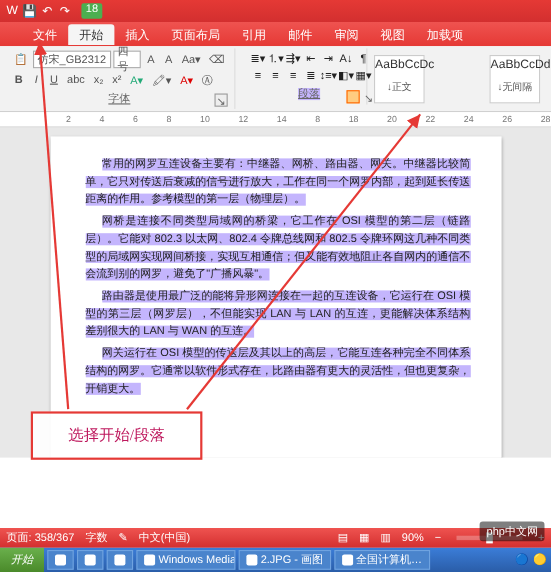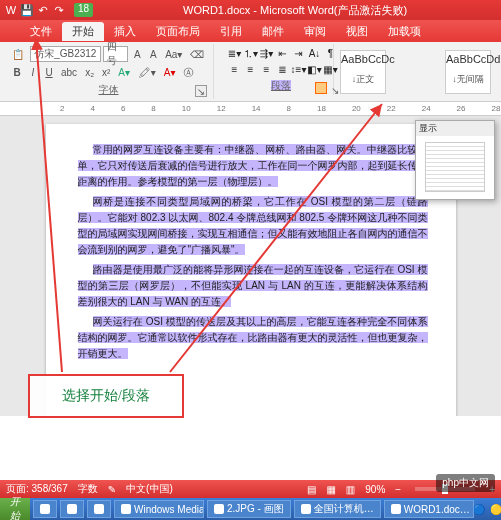--- a/index.html
+++ b/index.html
@@ -56,42 +56,41 @@
 .zoom-thumb { width:6px; height:10px; background:#fff; position:absolute; top:-3px; left:45%; }
 
 
 .taskbar { position:absolute; bottom:0; left:0; right:0; height:22px; background:linear-gradient(#3b7dd8,#2a5da8); display:flex; align-items:center; font-size:10px; color:#fff; }
 .start-btn { background:linear-gradient(#6ab04c,#4a8a2a); height:22px; padding:0 10px; display:flex; align-items:center; font-style:italic; }
 .task-item { background:#4a84cc; border:1px solid #6fa3e0; margin-left:3px; padding:0 6px; height:18px; display:flex; align-items:center; gap:3px; cursor:pointer; max-width:90px; overflow:hidden; white-space:nowrap; }
 .task-icon { width:10px; height:10px; background:#fff; border-radius:2px; flex-shrink:0; }
 .tray { margin-left:auto; display:flex; align-items:center; gap:4px; padding-right:4px; }
 
 
-.anno-box { position:absolute; left:28px; top:374px; width:156px; height:44px; border:2px solid #e53935; display:flex; align-items:center; justify-content:center; font-size:14px; color:#15803d; font-family:SimSun,serif; background:rgba(255,255,255,.9); }
+.anno-box { position:absolute; left:28px; top:374px; width:156px; height:44px; border:2px solid #e53935; display:flex; align-items:center; justify-content:center; font-size:14px; color:#be185d; font-family:SimSun,serif; background:rgba(255,255,255,.9); }
 
 
 .arrow { position:absolute; pointer-events:none; }
 
 
 .wm-left { position:absolute; left:6px; bottom:40px; font-size:18px; font-weight:700; color:rgba(255,255,255,.9); font-family:Arial,sans-serif; }
 .wm-left .sub { font-size:9px; color:rgba(255,255,255,.8); letter-spacing:1px; }
 .wm-right { position:absolute; right:6px; bottom:28px; font-size:10px; color:#fff; background:rgba(0,0,0,.5); padding:2px 6px; border-radius:3px; }
 </style>
 </head>
 <body>
 
 <div class="titlebar">
   <div class="qat">
     <div class="qat-icon">W</div>
     <div class="qat-icon">💾</div>
     <div class="qat-icon">↶</div>
     <div class="qat-icon">↷</div>
     <div class="badge">18</div>
   </div>
-  <div class="title-text">WORD1.docx - Microsoft Word(产品激活失败)</div>
 </div>
 
 <div class="tabs" id="tabs-row">
     <div class="tab">文件</div>
     <div class="tab active">开始</div>
     <div class="tab">插入</div>
     <div class="tab">页面布局</div>
     <div class="tab">引用</div>
     <div class="tab">邮件</div>
     <div class="tab">审阅</div>
@@ -188,24 +187,20 @@
     <span>28</span>
   </div>
 
 <div class="doc-area">
   <div class="page">
     <p class="para"><span>常用的网罗互连设备主要有：中继器、网桥、路由器、网关。中继器比较简单，它只对传送后衰减的信号进行放大，工作在同一个网罗内部，起到延长传送距离的作用。参考模型的第一层（物理层）。</span></p>
     <p class="para"><span>网桥是连接不同类型局域网的桥梁，它工作在 OSI 模型的第二层（链路层）。它能对 802.3 以太网、802.4 令牌总线网和 802.5 令牌环网这几种不同类型的局域网实现网间桥接，实现互相通信；但又能有效地阻止各自网内的通信不会流到别的网罗，避免了"广播风暴"。</span></p>
     <p class="para"><span>路由器是使用最广泛的能将异形网连接在一起的互连设备，它运行在 OSI 模型的第三层（网罗层），不但能实现 LAN 与 LAN 的互连，更能解决体系结构差别很大的 LAN 与 WAN 的互连。</span></p>
     <p class="para"><span>网关运行在 OSI 模型的传送层及其以上的高层，它能互连各种完全不同体系结构的网罗。它通常以软件形式存在，比路由器有更大的灵活性，但也更复杂，开销更大。</span></p>
   </div>
-  <div class="float-panel">
-    <div class="fp-title">显示</div>
-    <div class="fp-thumb"></div>
-  </div>
 </div>
 
 <div class="anno-box">选择开始/段落</div>
 
 <svg class="arrow" style="left:0;top:0;width:501px;height:420px;">
   <defs>
     <marker id="ah" markerWidth="8" markerHeight="8" refX="6" refY="3" orient="auto">
         <path d="M0,0 L6,3 L0,6 Z" fill="#e53935"></path>
       </marker>
   </defs>
@@ -247,24 +242,20 @@
         <span>Windows Media</span>
       </div>
       <div class="task-item">
         <div class="task-icon"></div>
         <span>2.JPG - 画图</span>
       </div>
       <div class="task-item">
         <div class="task-icon"></div>
         <span>全国计算机…</span>
       </div>
-      <div class="task-item">
-        <div class="task-icon"></div>
-        <span>WORD1.doc…</span>
-      </div>
     </div>
   <div class="tray">
     <span>🔵</span>
     <span>🟡</span>
 
   </div>
 </div>
 
 <div class="wm-left">
   <span>Bai</span><div class="sub">经验</div>

